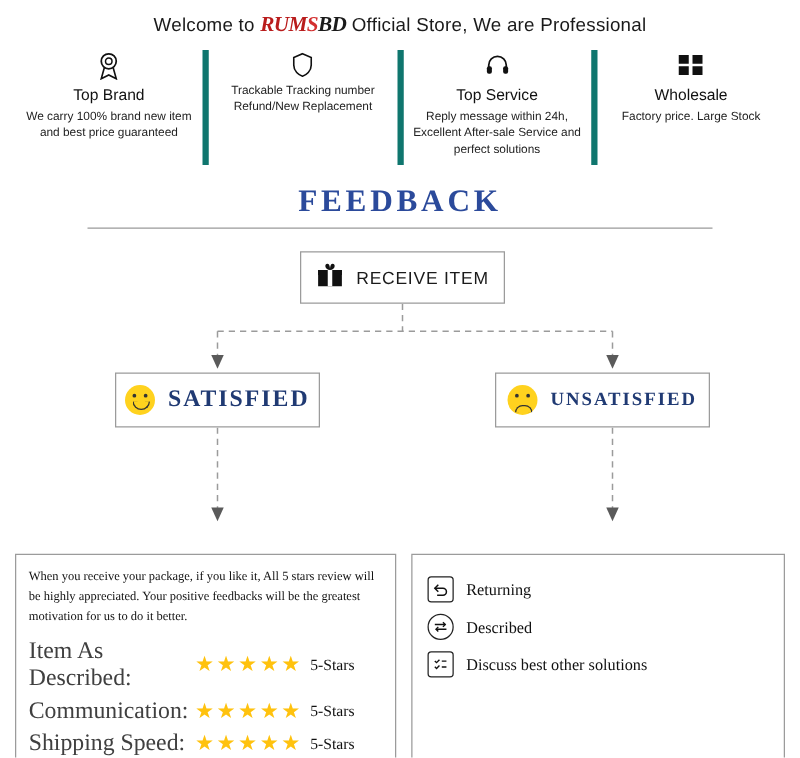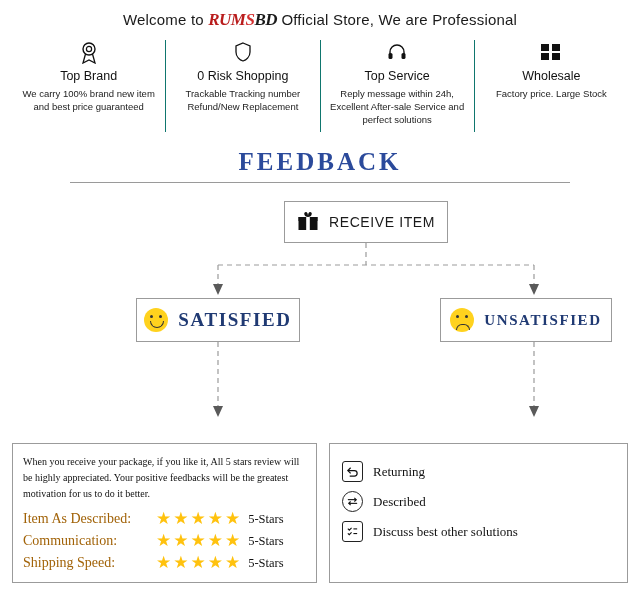--- a/index.html
+++ b/index.html
@@ -36,21 +36,21 @@
   
   .features {
     display: flex;
     width: 616px;
     margin: 2px auto 0 auto;
   }
   .feature {
     flex: 1 1 0;
     text-align: center;
     padding: 2px 4px 6px 4px;
-    border-right: 1px solid #0f766e;
+    border-right: 5px solid #0f766e;
   }
   .feature:last-child { border-right: none; }
   .feature .ic {
     height: 24px;
     line-height: 24px;
     font-size: 17px;
     color: #1a1a1a;
   }
   .feature .ttl {
     font-size: 12.5px;
@@ -78,21 +78,20 @@
     height: 1px;
     background: #9a9a9a;
     margin: 0 auto 0 auto;
   }
 
   
   .flow {
     position: relative;
     width: 556px;
     height: 260px;
-    margin-left: 44px;
   }
 
   .box {
     position: absolute;
     border: 1px solid #9b9b9b;
     background: #fff;
     box-sizing: border-box;
     display: flex;
     align-items: center;
     justify-content: center;
@@ -198,23 +197,23 @@
   }
   .panel.right p.note { margin-bottom: 12px; }
 
   .rate-row {
     display: flex;
     align-items: center;
     margin: 3px 0 4px 0;
   }
   .rate-row .label {
     font-family: "Liberation Serif", serif;
-    font-size: 14px;
+    font-size: 19px;
     width: 133px;
-    color: #a16207;
+    color: #404040;
   }
   .stars {
     letter-spacing: 2px;
     font-size: 17px;
     color: #ffc20e;
     line-height: 18px;
     margin-right: 6px;
   }
   .rate-row .val {
     font-family: "Liberation Serif", serif;
@@ -264,21 +263,20 @@
     </div>
     <div class="ttl">Top Brand</div>
     <div class="desc">We carry 100% brand new item and best price guaranteed</div>
   </div>
   <div class="feature">
     <div class="ic">
       <svg width="16" height="20" viewBox="0 0 16 20">
         <path d="M8 1 L15 4 V10 C15 15 11 18 8 19 C5 18 1 15 1 10 V4 Z" fill="none" stroke="#111" stroke-width="1.3"></path>
       </svg>
     </div>
-    <div class="ttl">0 Risk Shopping</div>
     <div class="desc">Trackable Tracking number Refund/New Replacement</div>
   </div>
   <div class="feature">
     <div class="ic">
       <svg width="20" height="20" viewBox="0 0 20 20">
         <path d="M3 12 V10 A7 7 0 0 1 17 10 V12" fill="none" stroke="#111" stroke-width="1.4"></path>
         <rect x="1.5" y="11" width="4" height="6" rx="1.6" fill="#111"></rect>
         <rect x="14.5" y="11" width="4" height="6" rx="1.6" fill="#111"></rect>
       </svg>
     </div>

